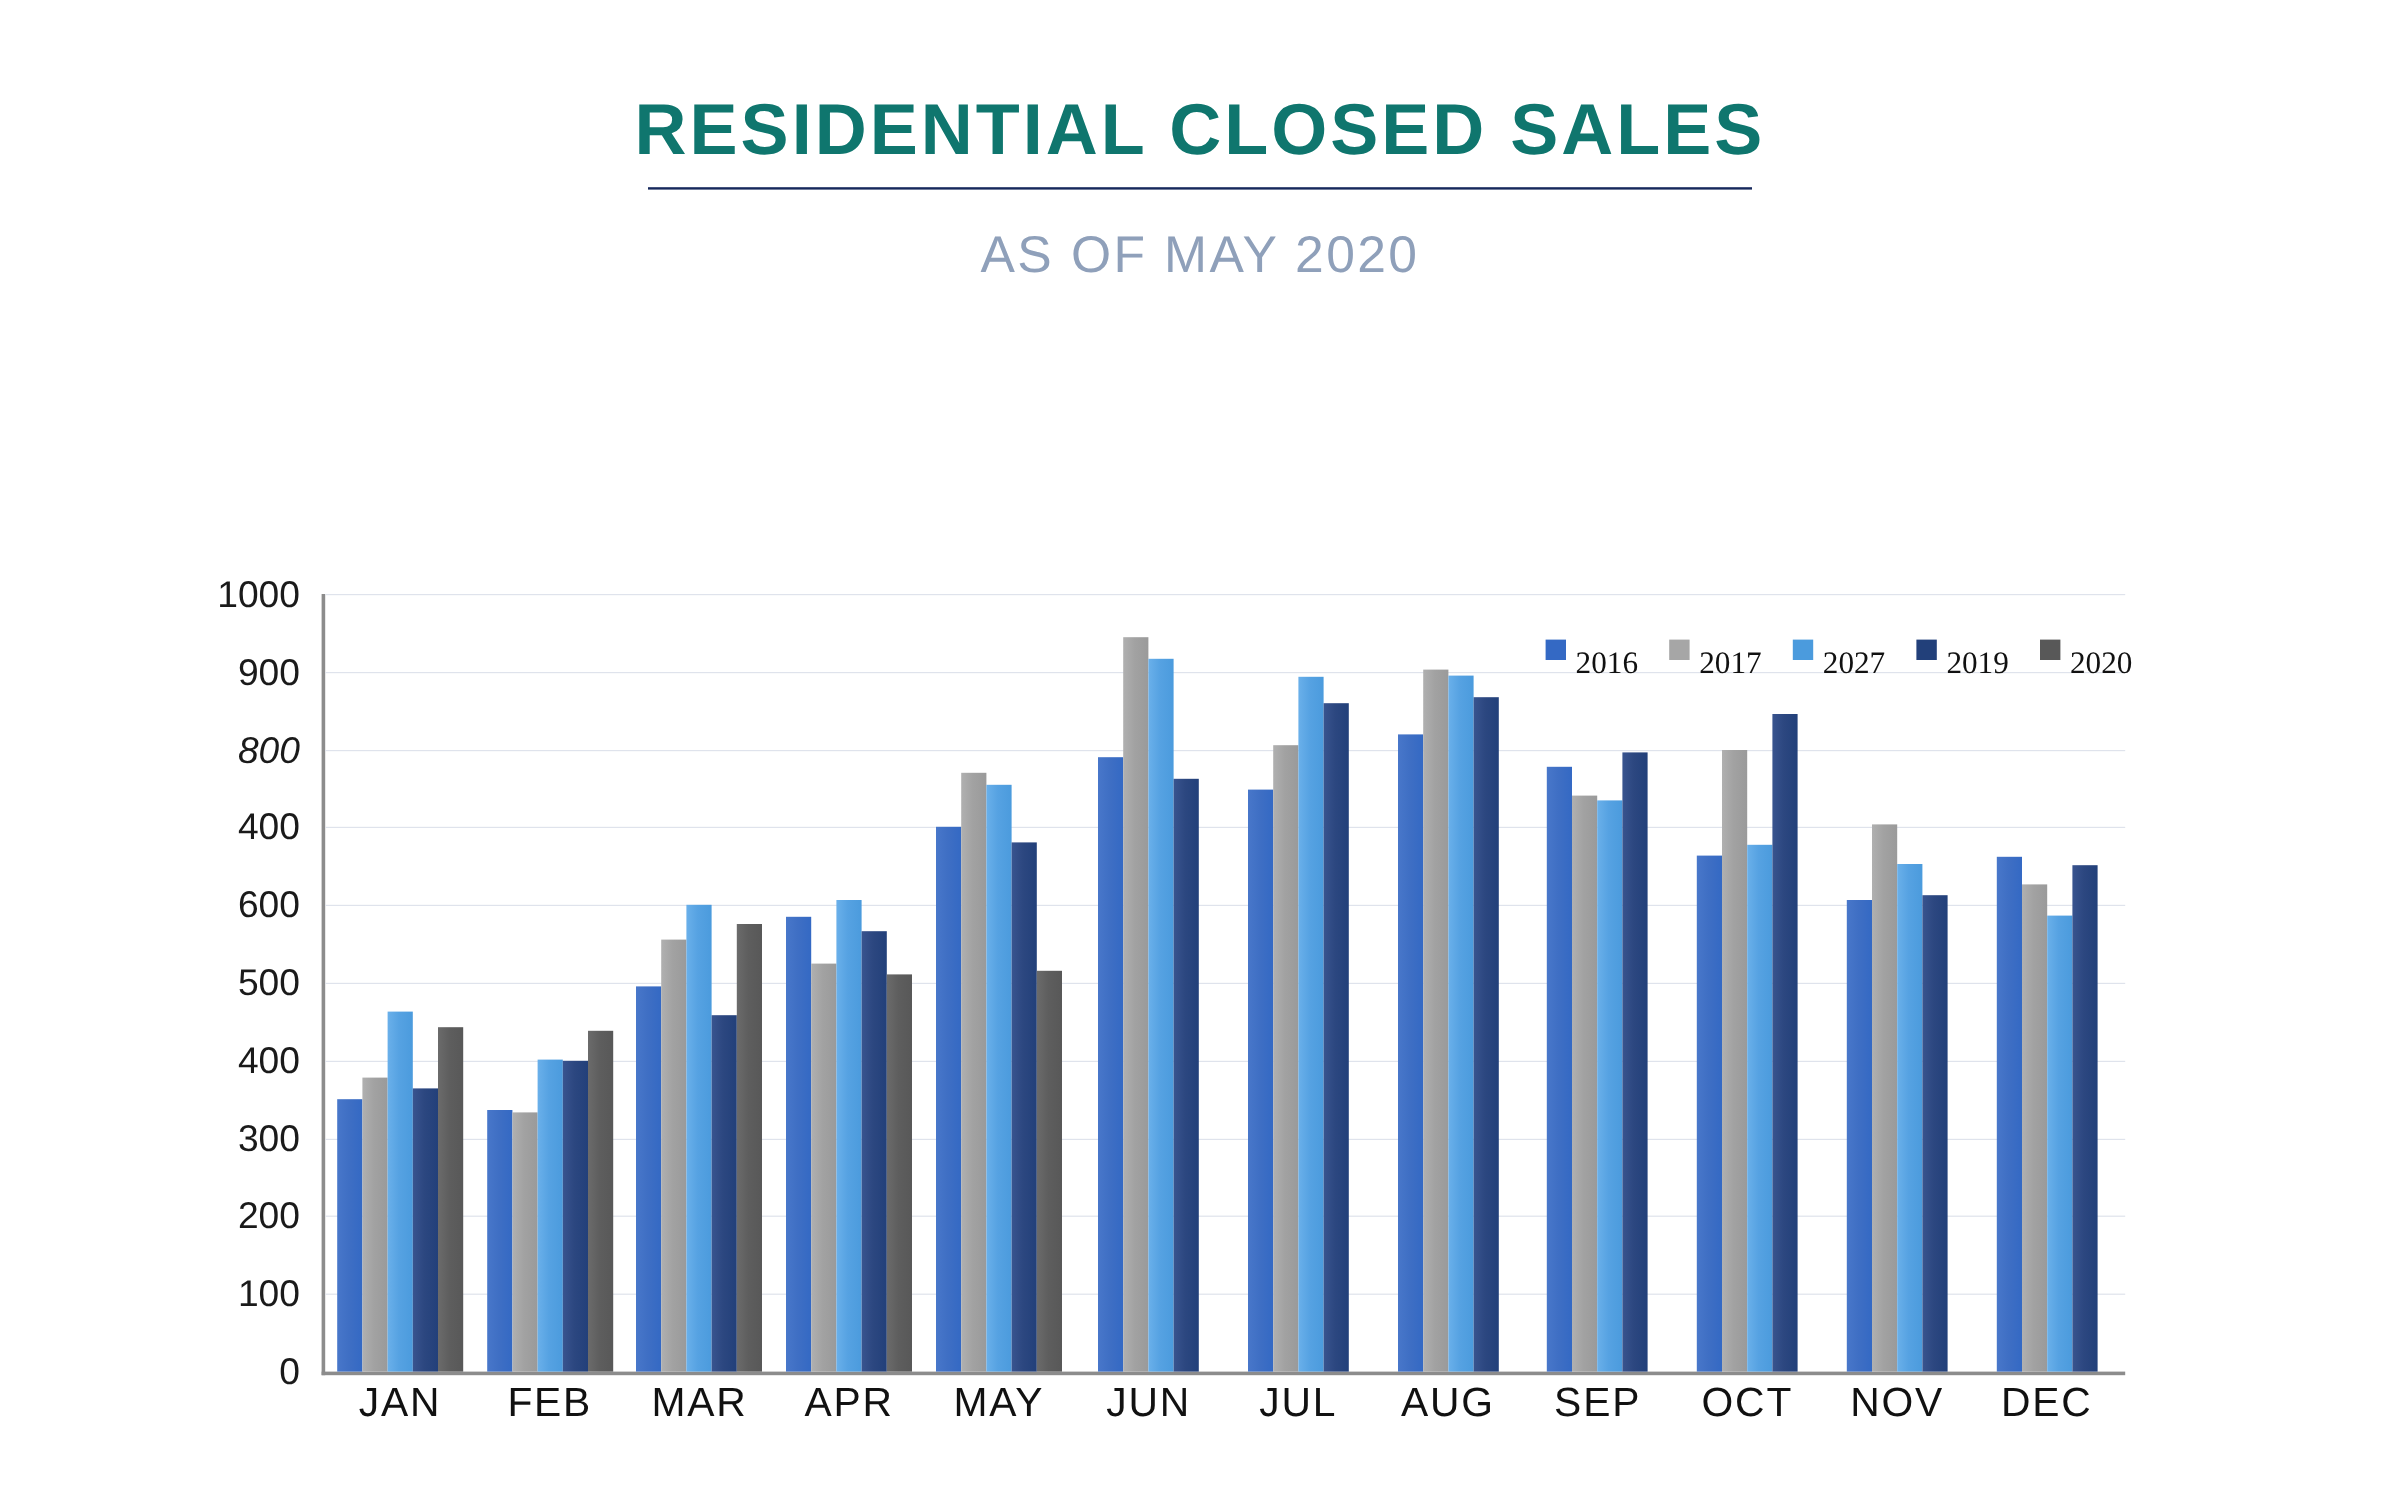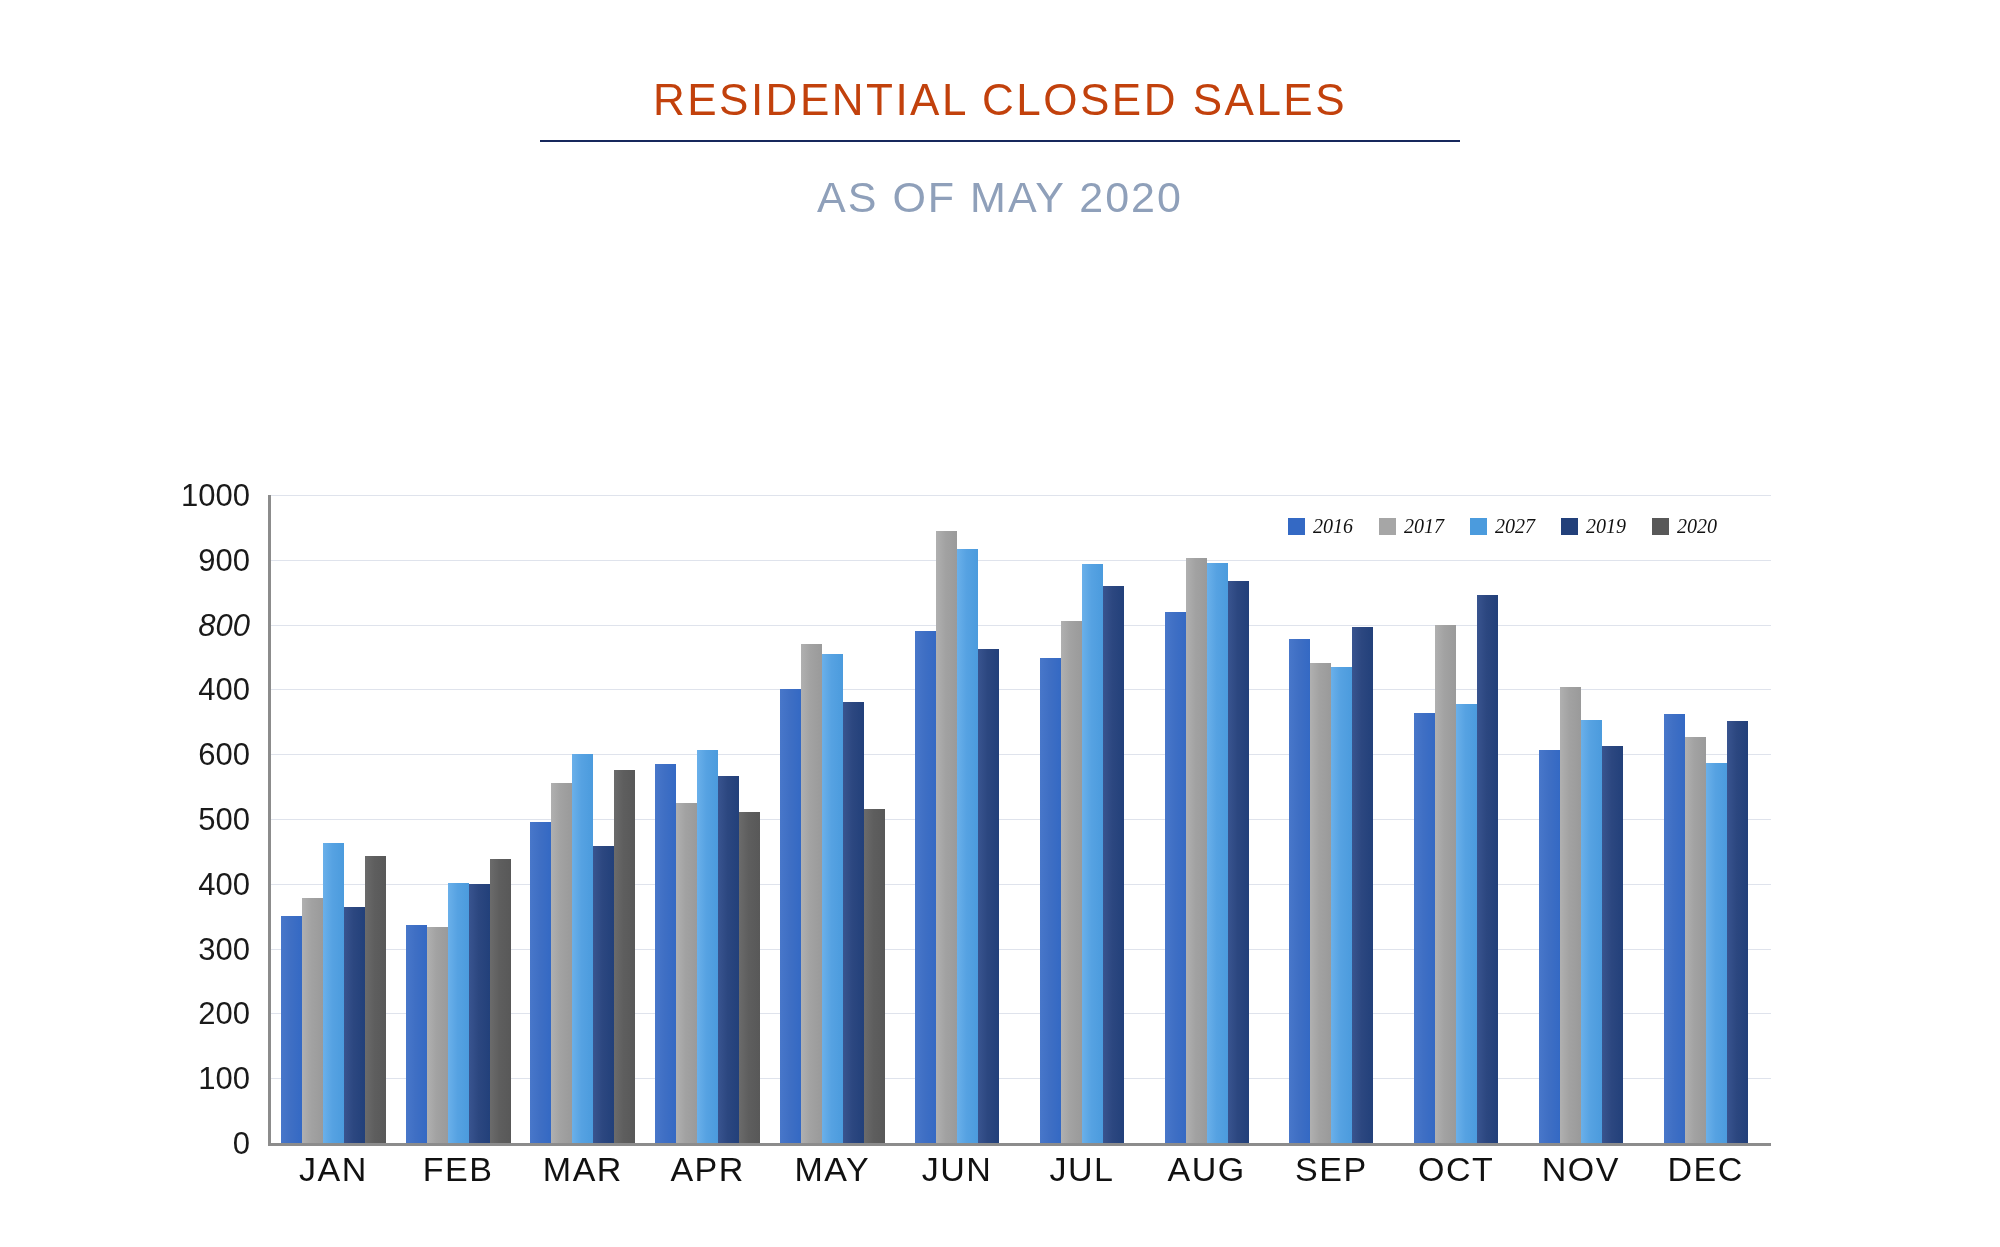--- a/index.html
+++ b/index.html
@@ -17,24 +17,24 @@
 
   
   #header {
     width: 100%;
     padding-top: 78px;
     text-align: center;
     box-sizing: border-box;
   }
   #chart-title {
     font-family: "Liberation Sans", sans-serif;
-    font-size: 44px;
+    font-size: 60px;
     letter-spacing: 2.5px;
-    color: #c2410c;
-    font-weight: 400;
+    color: #0f766e;
+    font-weight: 700;
     line-height: 1;
     margin: 0;
     white-space: nowrap;
   }
   #title-rule {
     width: 920px;
     height: 2px;
     background: #16285c;
     margin: 18px auto 0 auto;
   }
@@ -172,25 +172,25 @@
     height: 17px;
     display: inline-block;
   }
   .legend-swatch.y2016 { background: #3469c4; }
   .legend-swatch.y2017 { background: #a6a6a6; }
   .legend-swatch.y2018 { background: #4b9bdd; }
   .legend-swatch.y2019 { background: #22407a; }
   .legend-swatch.y2020 { background: #585858; }
   .legend-label {
     font-family: "Liberation Serif", serif;
-    font-style: italic;
-    font-size: 20px;
+    font-size: 26px;
     color: #111111;
     line-height: 1;
     white-space: nowrap;
+    margin-top: 24px;
   }
 </style>
 </head>
 <body>
 
 <div id="header">
   <h1 id="chart-title">RESIDENTIAL CLOSED SALES</h1>
   <div id="title-rule"></div>
   <div id="chart-subtitle">AS OF MAY 2020</div>
 </div>

